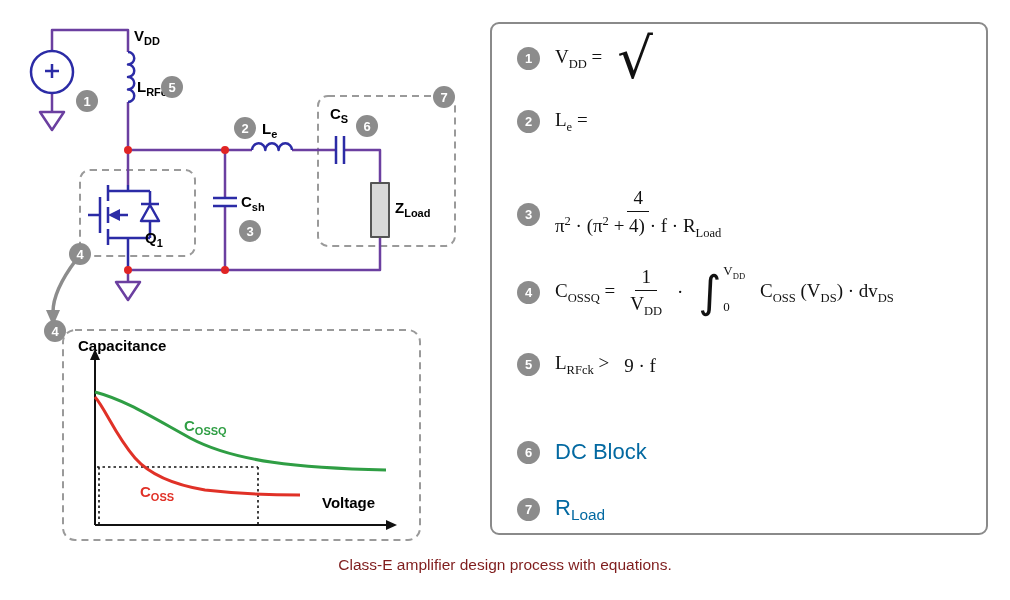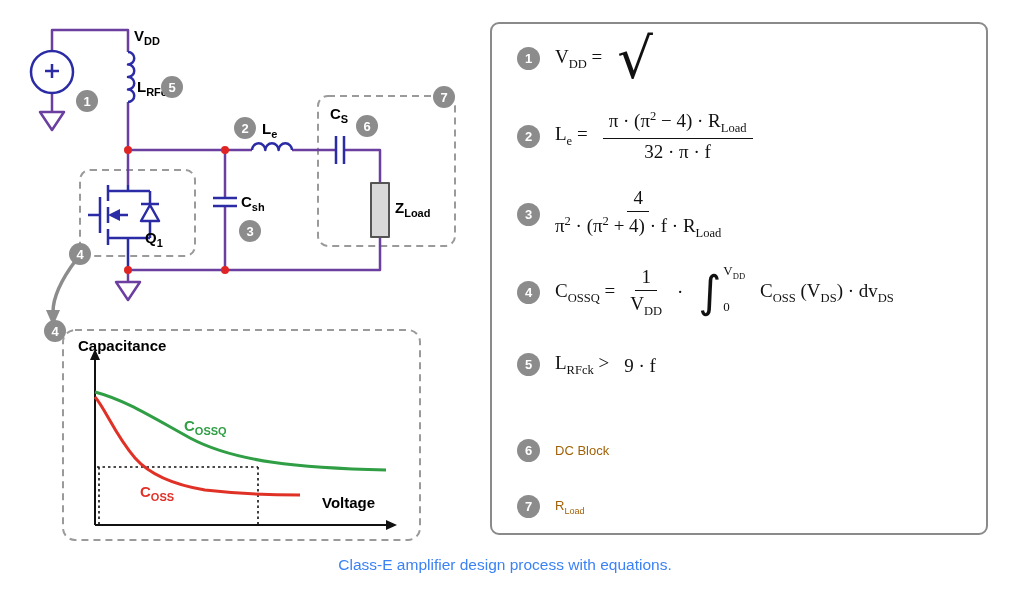--- a/index.html
+++ b/index.html
@@ -24,25 +24,25 @@
   .frac { display:inline-flex; flex-direction:column; align-items:center; text-align:center; }
   .frac .fnum { padding:0 6px 2px; border-bottom:1.5px solid #111; }
   .frac .fden { padding-top:2px; }
   .sqrt { display:inline-flex; align-items:flex-start; }
   .sqrt-sign { font-style:normal; font-family:"DejaVu Sans",sans-serif; font-size:56px; line-height:0.95; color:#111; }
   .sqrt-body { border-top:2px solid #111; margin-left:-5px; padding:4px 9px 0; }
   .int-wrap { display:inline-flex; align-items:center; }
   .int-sign { font-style:normal; font-family:"DejaVu Sans",sans-serif; font-size:44px; line-height:1; color:#111; }
   .int-wrap .int-lims { display:inline-flex; flex-direction:column; justify-content:space-between;
                         height:52px; font-size:13px; margin-left:2px; transform:translateY(-3px); }
-  .plain { font-family:"Liberation Sans",sans-serif; font-size:13px; color:#a16207;text-align:right; }
+  .plain { font-family:"Liberation Sans",sans-serif; font-size:22px; color:#0369a1;text-align:right; }
   .plain sub { font-size:0.7em; }
 
   .caption { position:absolute; left:0; right:0; top:556px; text-align:center;
-             font-size:15.5px; color:#3b82f6; font-family:"Liberation Sans",sans-serif; }
+             font-size:15.5px; color:#7f1d1d; font-family:"Liberation Sans",sans-serif; }
 </style>
 </head>
 <body>
 
 <div id="stage">
 
   <svg width="485" height="555" viewBox="0 0 485 555" style="position:absolute;left:0;top:0">
 
     <g fill="none" stroke-width="2" stroke-dasharray="7 5" stroke="#9a9a9a">
       <rect x="80" y="170" width="115" height="86" rx="10"></rect>
@@ -156,24 +156,20 @@
       <span class="badge">1</span>
       <span class="math">V<sub>DD</sub> =</span>
       <span class="sqrt">
         <span class="sqrt-sign">√</span>
       </span>
     </div>
 
     <div class="eq-row" style="top:85px">
       <span class="badge">2</span>
       <span class="math">L<sub>e</sub> =</span>
-      <span class="math frac">
-        <span class="fnum">π · (π<sup>2</sup> − 4) · R<sub>Load</sub></span>
-        <span class="fden">32 · π · f</span>
-      </span>
     </div>
 
     <div class="eq-row" style="top:163px">
       <span class="badge">3</span>
       <span class="math frac">
         <span class="fnum">4</span>
         <span class="fden">π<sup>2</sup> · (π<sup>2</sup> + 4) · f · R<sub>Load</sub></span>
       </span>
     </div>
 

